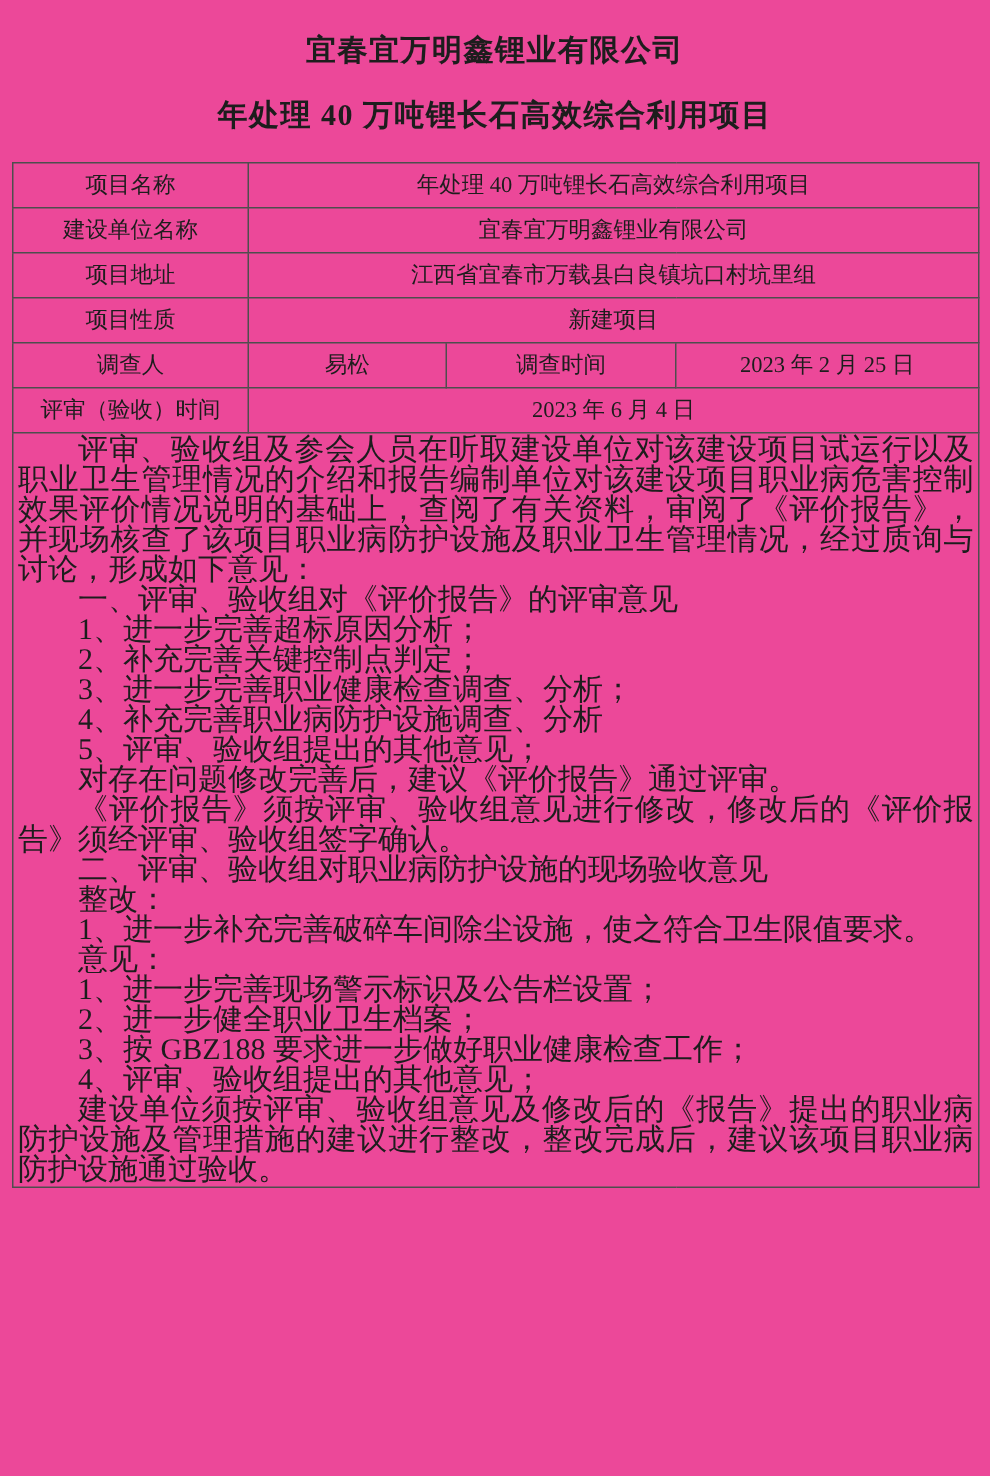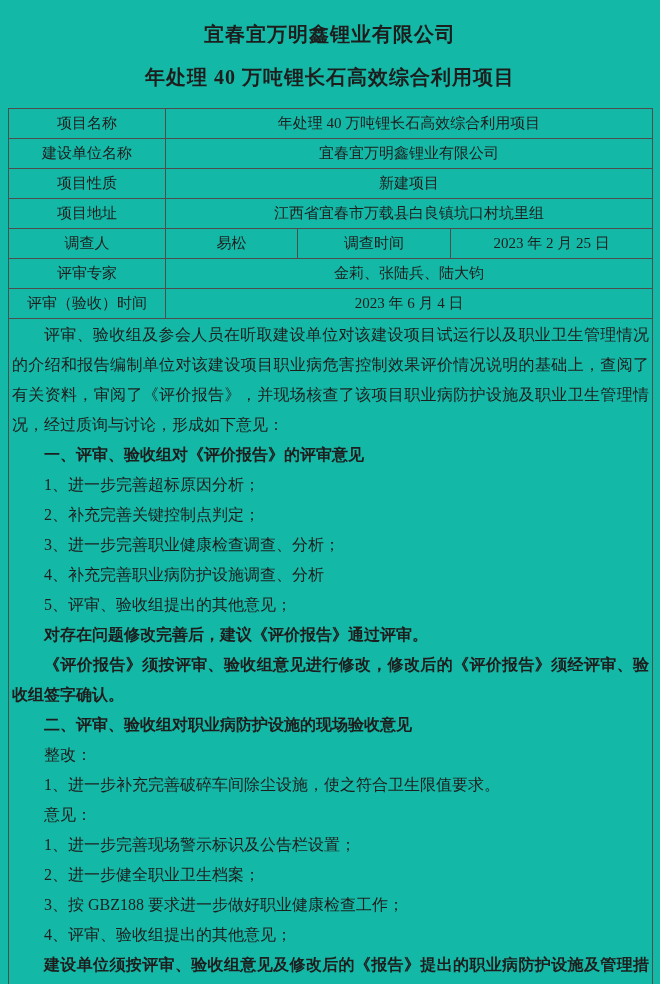--- a/index.html
+++ b/index.html
@@ -5,21 +5,21 @@
   * { box-sizing: border-box; }
   html, body { margin: 0; padding: 0; }
   body {
     width: 660px;
     height: 984px;
     background: #fefefe;
     color: #1d1d1d;
     font-family: "Liberation Serif", "DejaVu Serif", serif;
     overflow: hidden;
   }
-  .doc { width: 660px; height: 984px; background: #14b8a6; }
+  .doc { width: 660px; height: 984px; background: #ec4899; }
   .titles { padding-top: 13px; text-align: center; }
   .title-line {
     font-size: 20px;
     font-weight: bold;
     line-height: 43px;
     letter-spacing: 1px;
     white-space: nowrap;
   }
   table.info {
     border-collapse: collapse;
@@ -37,26 +37,26 @@
     vertical-align: middle;
   }
   td.opinion-cell {
     text-align: left;
     vertical-align: top;
     height: 532px;
     padding: 4px 7px 4px 5px;
   }
   .opinion-cell p {
     margin: 0;
-    font-size: 16px;
-    line-height: 30px;
+    font-size: 20px;
+    line-height: 20px;
     text-indent: 2em;
     text-align: justify;
   }
-  .bold { font-weight: bold; }
+  .bold { font-weight: normal; }
 </style>
 </head>
 <body>
 
 <div class="doc">
 
   <div class="titles">
     <div class="title-line">宜春宜万明鑫锂业有限公司</div>
     <div class="title-line">年处理 40 万吨锂长石高效综合利用项目</div>
   </div>
@@ -71,36 +71,32 @@
     <tbody>
       <tr>
         <td>项目名称</td>
         <td colspan="3">年处理 40 万吨锂长石高效综合利用项目</td>
       </tr>
       <tr>
         <td>建设单位名称</td>
         <td colspan="3">宜春宜万明鑫锂业有限公司</td>
       </tr>
       <tr>
+        <td>项目地址</td>
+        <td colspan="3">江西省宜春市万载县白良镇坑口村坑里组</td>
+      </tr>
+      <tr>
         <td>项目性质</td>
         <td colspan="3">新建项目</td>
-      </tr>
-      <tr>
-        <td>项目地址</td>
-        <td colspan="3">江西省宜春市万载县白良镇坑口村坑里组</td>
       </tr>
       <tr>
         <td>调查人</td>
         <td>易松</td>
         <td>调查时间</td>
         <td>2023 年 2 月 25 日</td>
-      </tr>
-      <tr>
-        <td>评审专家</td>
-        <td colspan="3">金莉、张陆兵、陆大钧</td>
       </tr>
       <tr>
         <td>评审（验收）时间</td>
         <td colspan="3">2023 年 6 月 4 日</td>
       </tr>
       <tr>
         <td class="opinion-cell" colspan="4">
           <p>评审、验收组及参会人员在听取建设单位对该建设项目试运行以及职业卫生管理情况的介绍和报告编制单位对该建设项目职业病危害控制效果评价情况说明的基础上，查阅了有关资料，审阅了《评价报告》，并现场核查了该项目职业病防护设施及职业卫生管理情况，经过质询与讨论，形成如下意见：</p>
           <p class="bold">一、评审、验收组对《评价报告》的评审意见</p>
           <p>1、进一步完善超标原因分析；</p>

